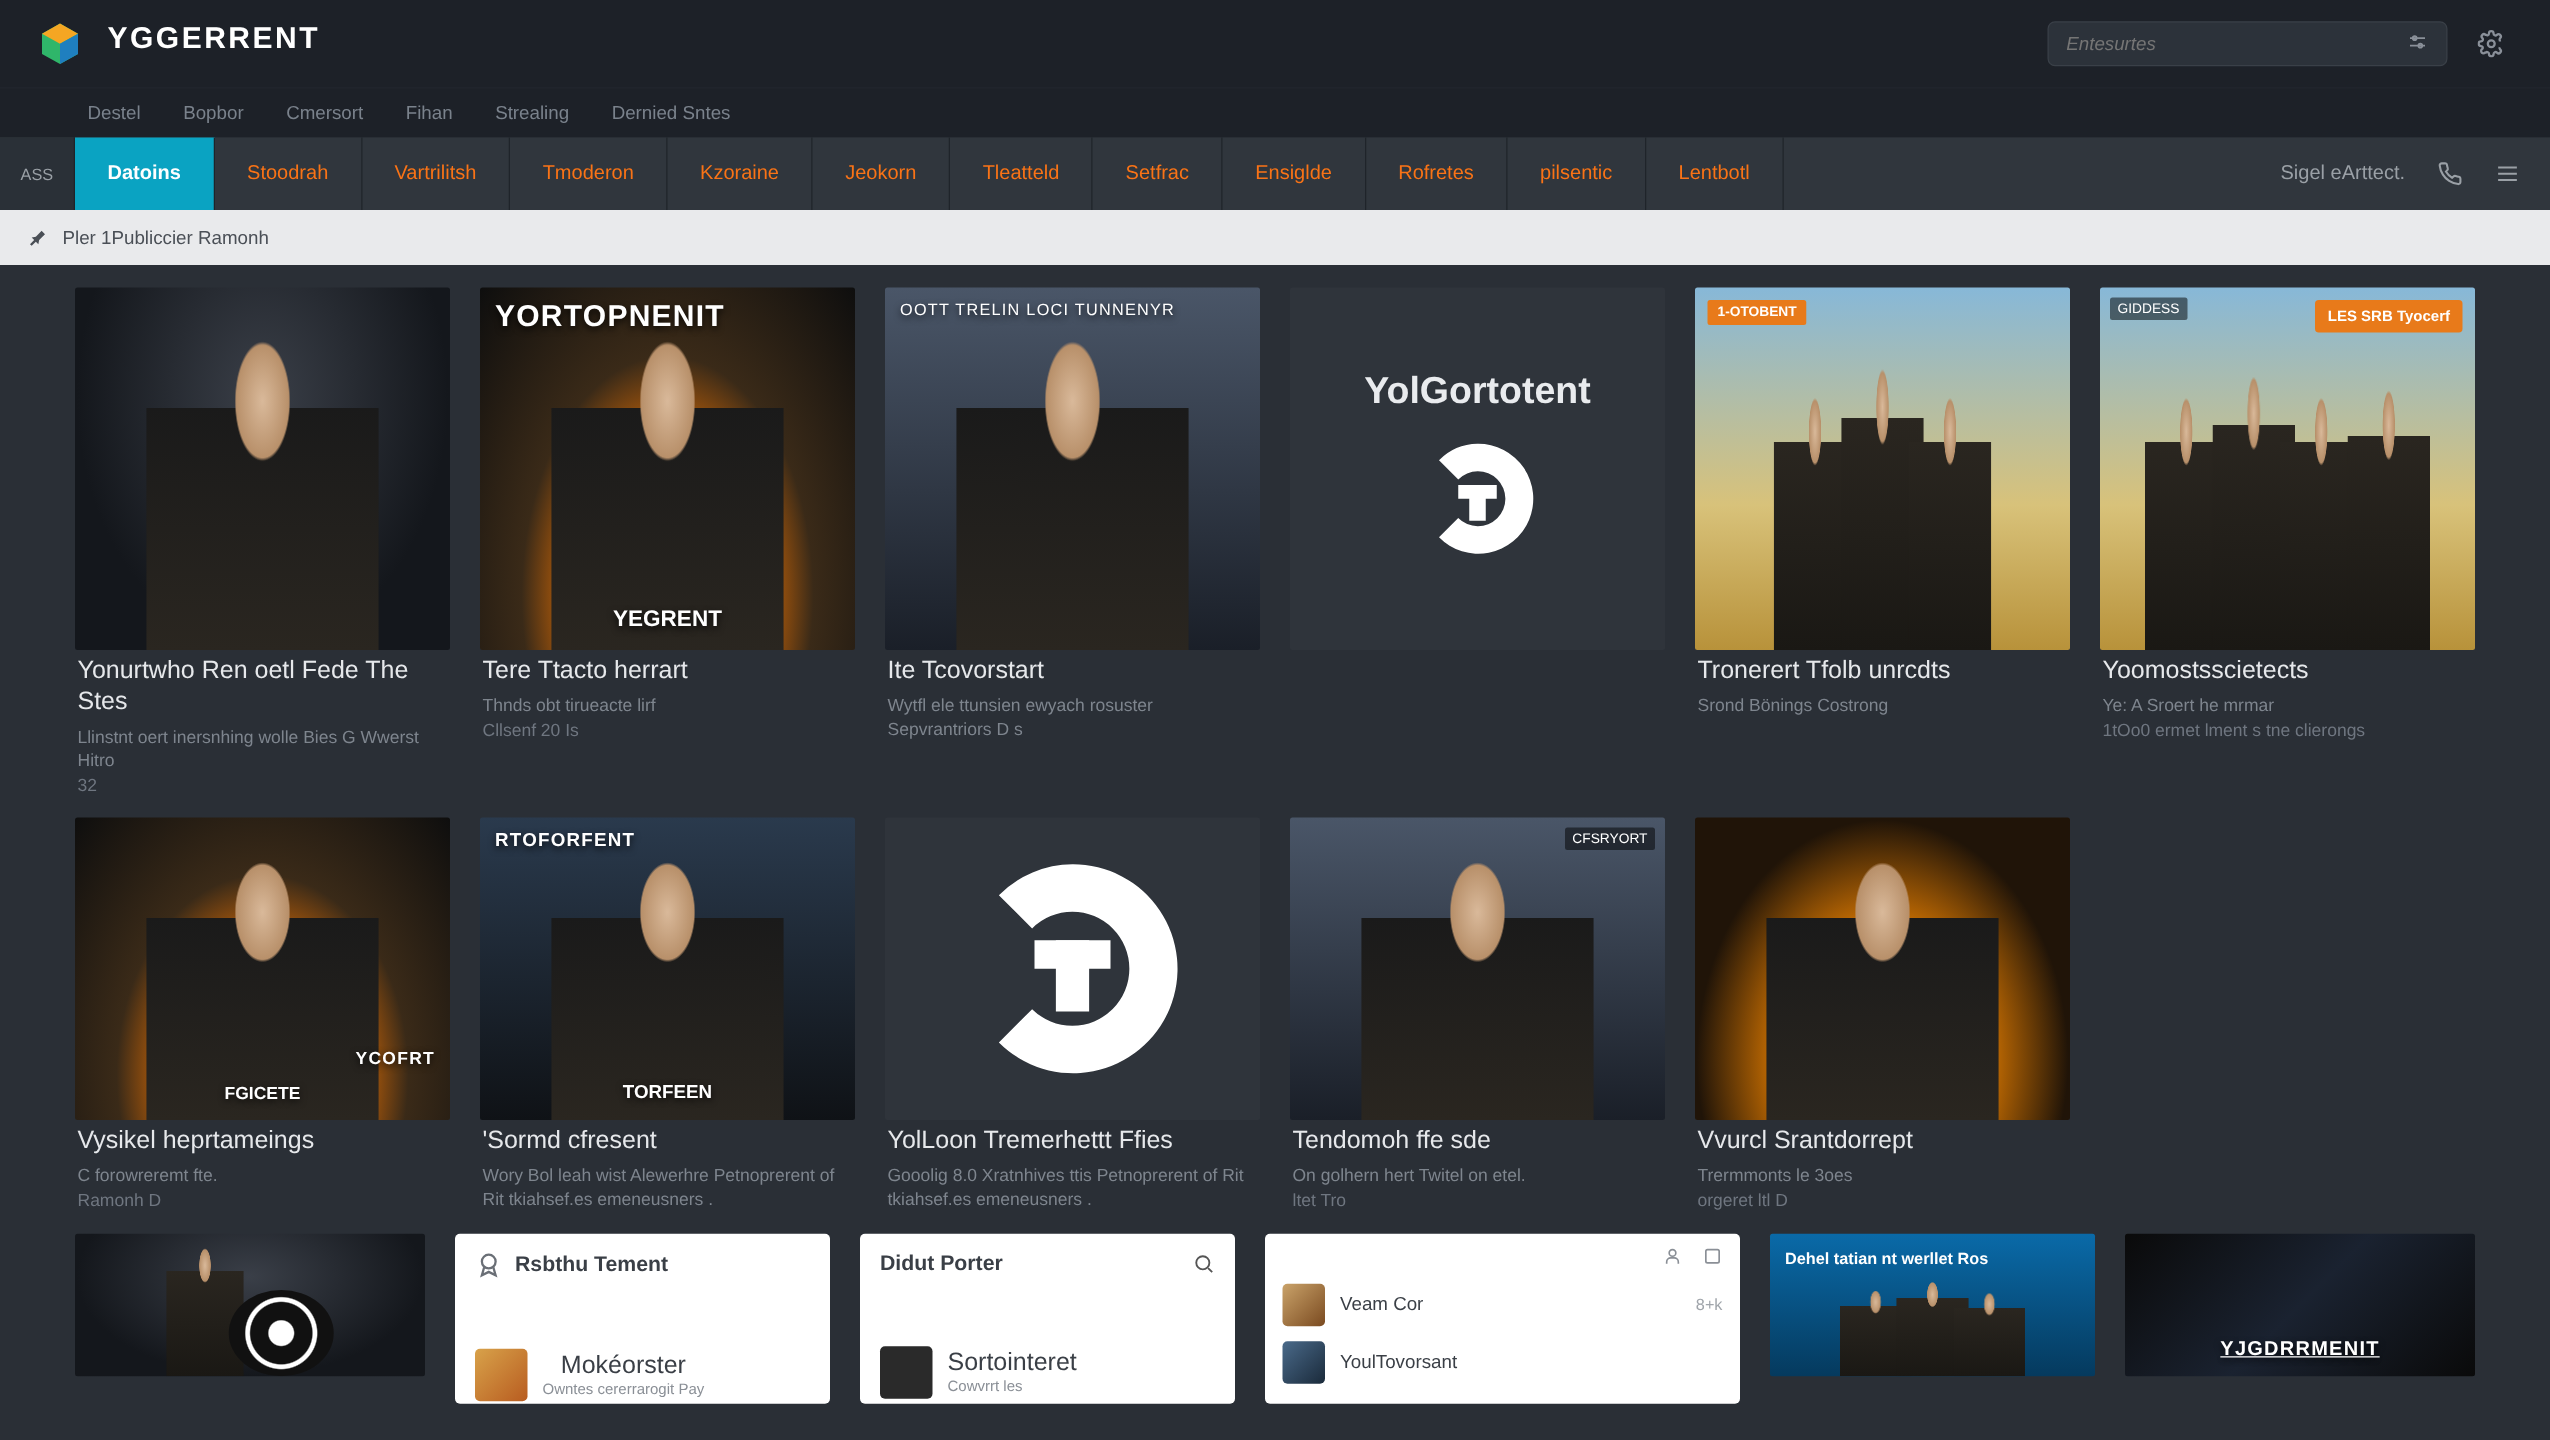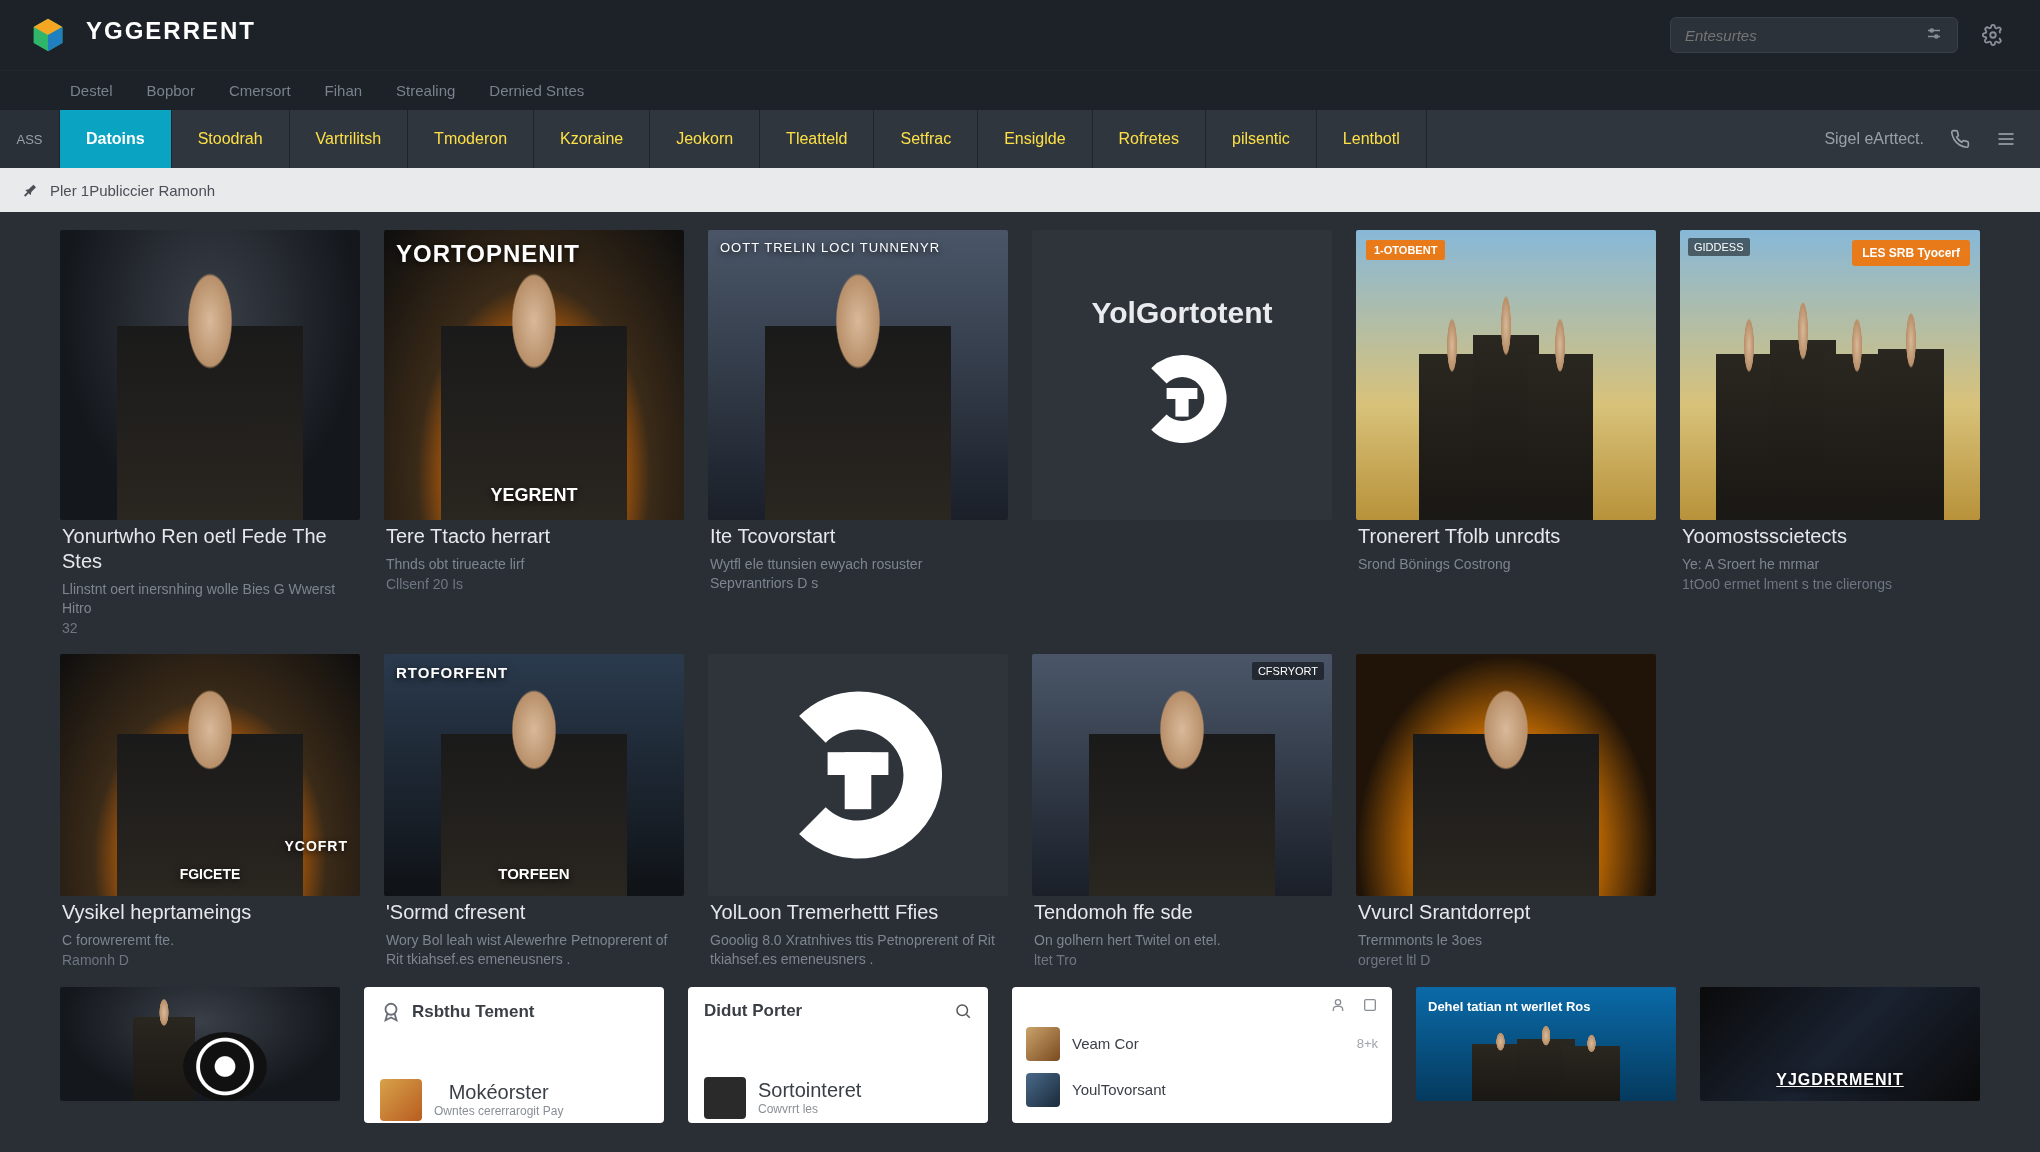--- a/index.html
+++ b/index.html
@@ -4,31 +4,31 @@
 <style>
 * { margin: 0; padding: 0; box-sizing: border-box; }
 body { font-family: -apple-system, BlinkMacSystemFont, "Segoe UI", Arial, sans-serif; background: #2a2f36; color: #c8ccd0; width: 2040px; height: 1152px; overflow: hidden; }
 
 .header { background: #1d2128; height: 70px; display: flex; align-items: center; padding: 0 30px; }
 .logo-wrap { display: flex; gap: 20px; }
 .logo-cube { width: 36px; height: 36px; position: relative; }
 .logo-cube svg { width: 100%; height: 100%; }
 .site-name { color: #fff; font-weight: 800; font-size: 24px; letter-spacing: 2px; }
 .spacer { flex: 1; }
-.search-box { display: flex; align-items: center; background: #2c323a; border-radius: 6px; padding: 8px 14px; width: 288px; border: 1px solid #3a4048; }
+.search-box { display: flex; align-items: center; background: #2c323a; border-radius: 6px; padding: 8px 14px; width: 320px; border: 1px solid #3a4048; }
 .search-box input { flex: 1; background: transparent; border: none; outline: none; color: #aeb3b9; font-size: 15px; font-style: italic; }
 .search-icon { color: #8a9099; }
 .gear-btn { margin-left: 18px; color: #8a9099; padding: 6px; }
 
 .subnav { background: #1d2128; height: 40px; display: flex; align-items: center; padding: 0 30px 0 70px; gap: 34px; border-top: 1px solid rgba(255,255,255,0.02); }
 .subnav-item { color: #7a828c; font-size: 15px; cursor: pointer; }
 
 .tabbar { display: flex; align-items: stretch; height: 58px; background: #30363d; }
 .tab-first { width: 60px; display: flex; align-items: center; justify-content: center; color: #9aa0a6; font-size: 13px; background: #2a3037; border-right: 1px solid #1f242a; }
-.tab { padding: 0 26px; display: flex; align-items: center; color: #fde047; font-size: 16px; border-right: 1px solid #1f242a; cursor: pointer; }
+.tab { padding: 0 26px; display: flex; align-items: center; color: #f97316; font-size: 16px; border-right: 1px solid #1f242a; cursor: pointer; }
 .tab.active { background: #0aa3c2; color: #fff; font-weight: 600; }
 .tab-spacer { flex: 1; }
 .tab-right { display: flex; align-items: center; padding: 0 24px; gap: 26px; color: #9aa0a6; }
 .icon-btn { color: #9aa0a6; cursor: pointer; }
 
 .breadcrumb { background: #e9eaec; color: #4a4f56; height: 44px; display: flex; align-items: center; padding: 0 22px; gap: 12px; font-size: 15px; }
 .pin-ico { color: #4a4f56; }
 
 .content { padding: 18px 60px 0 60px; display: flex; flex-direction: column; gap: 18px; }
 .row { display: grid; grid-template-columns: repeat(6, 1fr); gap: 24px; }

